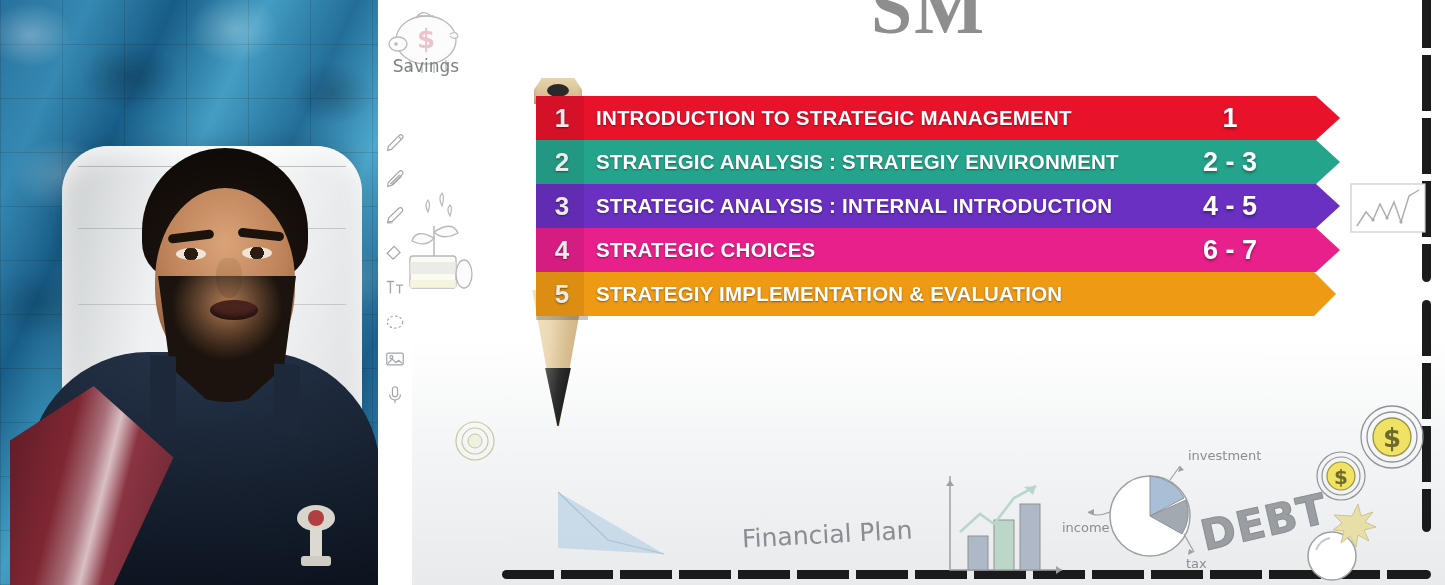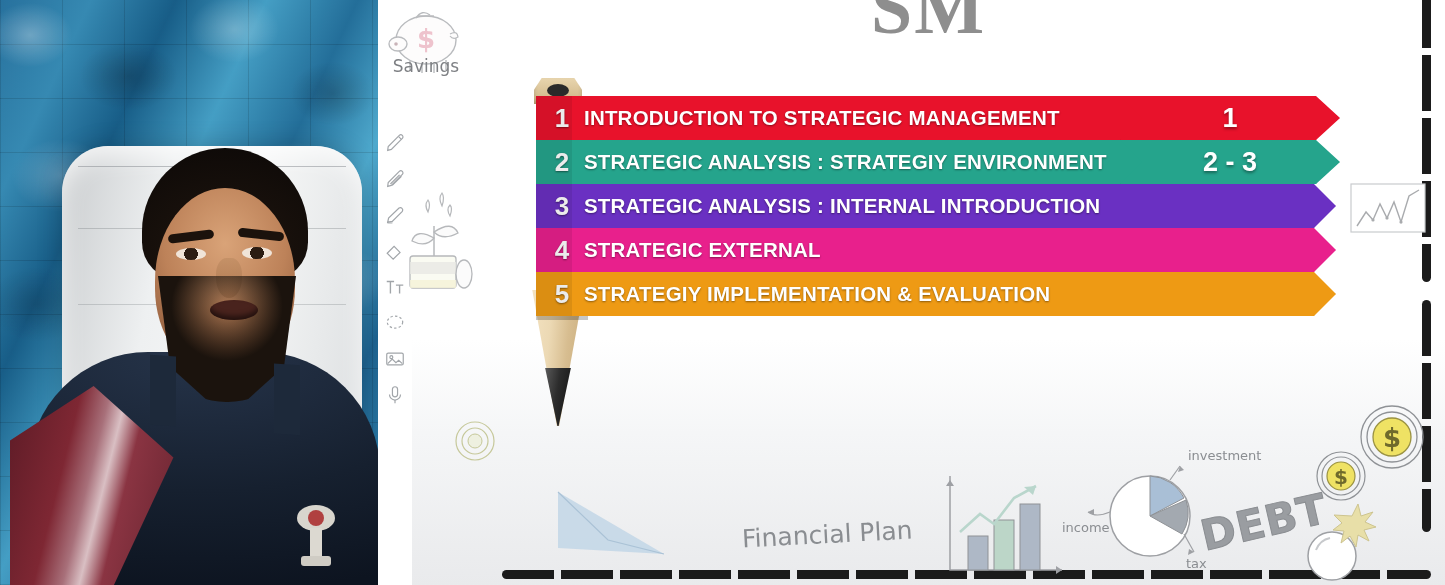--- a/index.html
+++ b/index.html
@@ -116,21 +116,21 @@
 
   
   #rows { position:absolute; left:124px; top:96px; width:800px; }
   .row { position:relative; height:44px; margin-bottom:0; }
   .num-box { position:absolute; left:0; top:0; width:52px; height:44px;
      display:flex; align-items:center; justify-content:center;
      color:#fff; font-weight:700; font-size:26px;
      text-shadow:0 1px 2px rgba(0,0,0,.45); }
   .num-box:after{ content:""; position:absolute; left:0; right:0; bottom:-4px; height:4px;
      background:rgba(0,0,0,.22); }
-  .bar { position:absolute; left:36px; top:0; right:0; height:44px;
+  .bar { position:absolute; left:48px; top:0; right:0; height:44px;
      display:flex; align-items:center; padding-left:12px;
      clip-path:polygon(0 0, calc(100% - 22px) 0, 100% 50%, calc(100% - 22px) 100%, 0 100%);
      box-shadow:0 3px 4px rgba(0,0,0,.18); }
   .bar-label { color:#fff; font-weight:700; font-size:20.5px; letter-spacing:.2px;
      white-space:nowrap; text-shadow:0 1px 2px rgba(0,0,0,.42); }
 
   
   #chips { position:absolute; left:708px; top:96px; width:220px; }
   .chip { position:relative; height:44px;
      display:flex; align-items:center; justify-content:center;
@@ -295,37 +295,43 @@
       </div>
       <div class="row">
         <div class="num-box" style="background: linear-gradient(rgb(106, 48, 194), rgb(106, 48, 194)); filter: brightness(0.92);">3</div>
         <div class="bar" style="background: rgb(106, 48, 194);">
           <span class="bar-label">STRATEGIC ANALYSIS : INTERNAL INTRODUCTION</span>
         </div>
       </div>
       <div class="row">
         <div class="num-box" style="background: linear-gradient(rgb(232, 32, 140), rgb(232, 32, 140)); filter: brightness(0.92);">4</div>
         <div class="bar" style="background: rgb(232, 32, 140);">
-          <span class="bar-label">STRATEGIC EXTERNAL</span>
+          <span class="bar-label">STRATEGIC CHOICES</span>
         </div>
       </div>
       <div class="row">
         <div class="num-box" style="background: linear-gradient(rgb(238, 154, 20), rgb(238, 154, 20)); filter: brightness(0.92);">5</div>
         <div class="bar" style="background: rgb(238, 154, 20);">
           <span class="bar-label">STRATEGIY IMPLEMENTATION &amp; EVALUATION</span>
         </div>
       </div>
     </div>
 
     <div id="chips">
       <div class="chip" style="background: rgb(232, 18, 43);">
         <span class="chip-label">1</span>
       </div>
       <div class="chip" style="background: rgb(37, 164, 140); text-align: right;">
         <span class="chip-label">2 - 3</span>
+      </div>
+      <div class="chip" style="background: rgb(106, 48, 194);">
+        <span class="chip-label">4 - 5</span>
+      </div>
+      <div class="chip" style="background: rgb(232, 32, 140);">
+        <span class="chip-label">6 - 7</span>
       </div>
     </div>
 
     <svg class="doodle" id="d-minichart" viewBox="0 0 78 52">
       <rect x="2" y="2" width="74" height="48" fill="#fff" stroke="#c9cbce" stroke-width="1.2"></rect>
       <polyline points="8,44 17,30 24,38 31,22 38,36 45,20 52,40 60,14 70,8" fill="none" stroke="#a9abae" stroke-width="1.4"></polyline>
       <circle cx="24" cy="38" r="1.6" fill="#a9abae"></circle>
         <circle cx="38" cy="36" r="1.6" fill="#a9abae"></circle>
       <circle cx="52" cy="40" r="1.6" fill="#a9abae"></circle>
     </svg>

